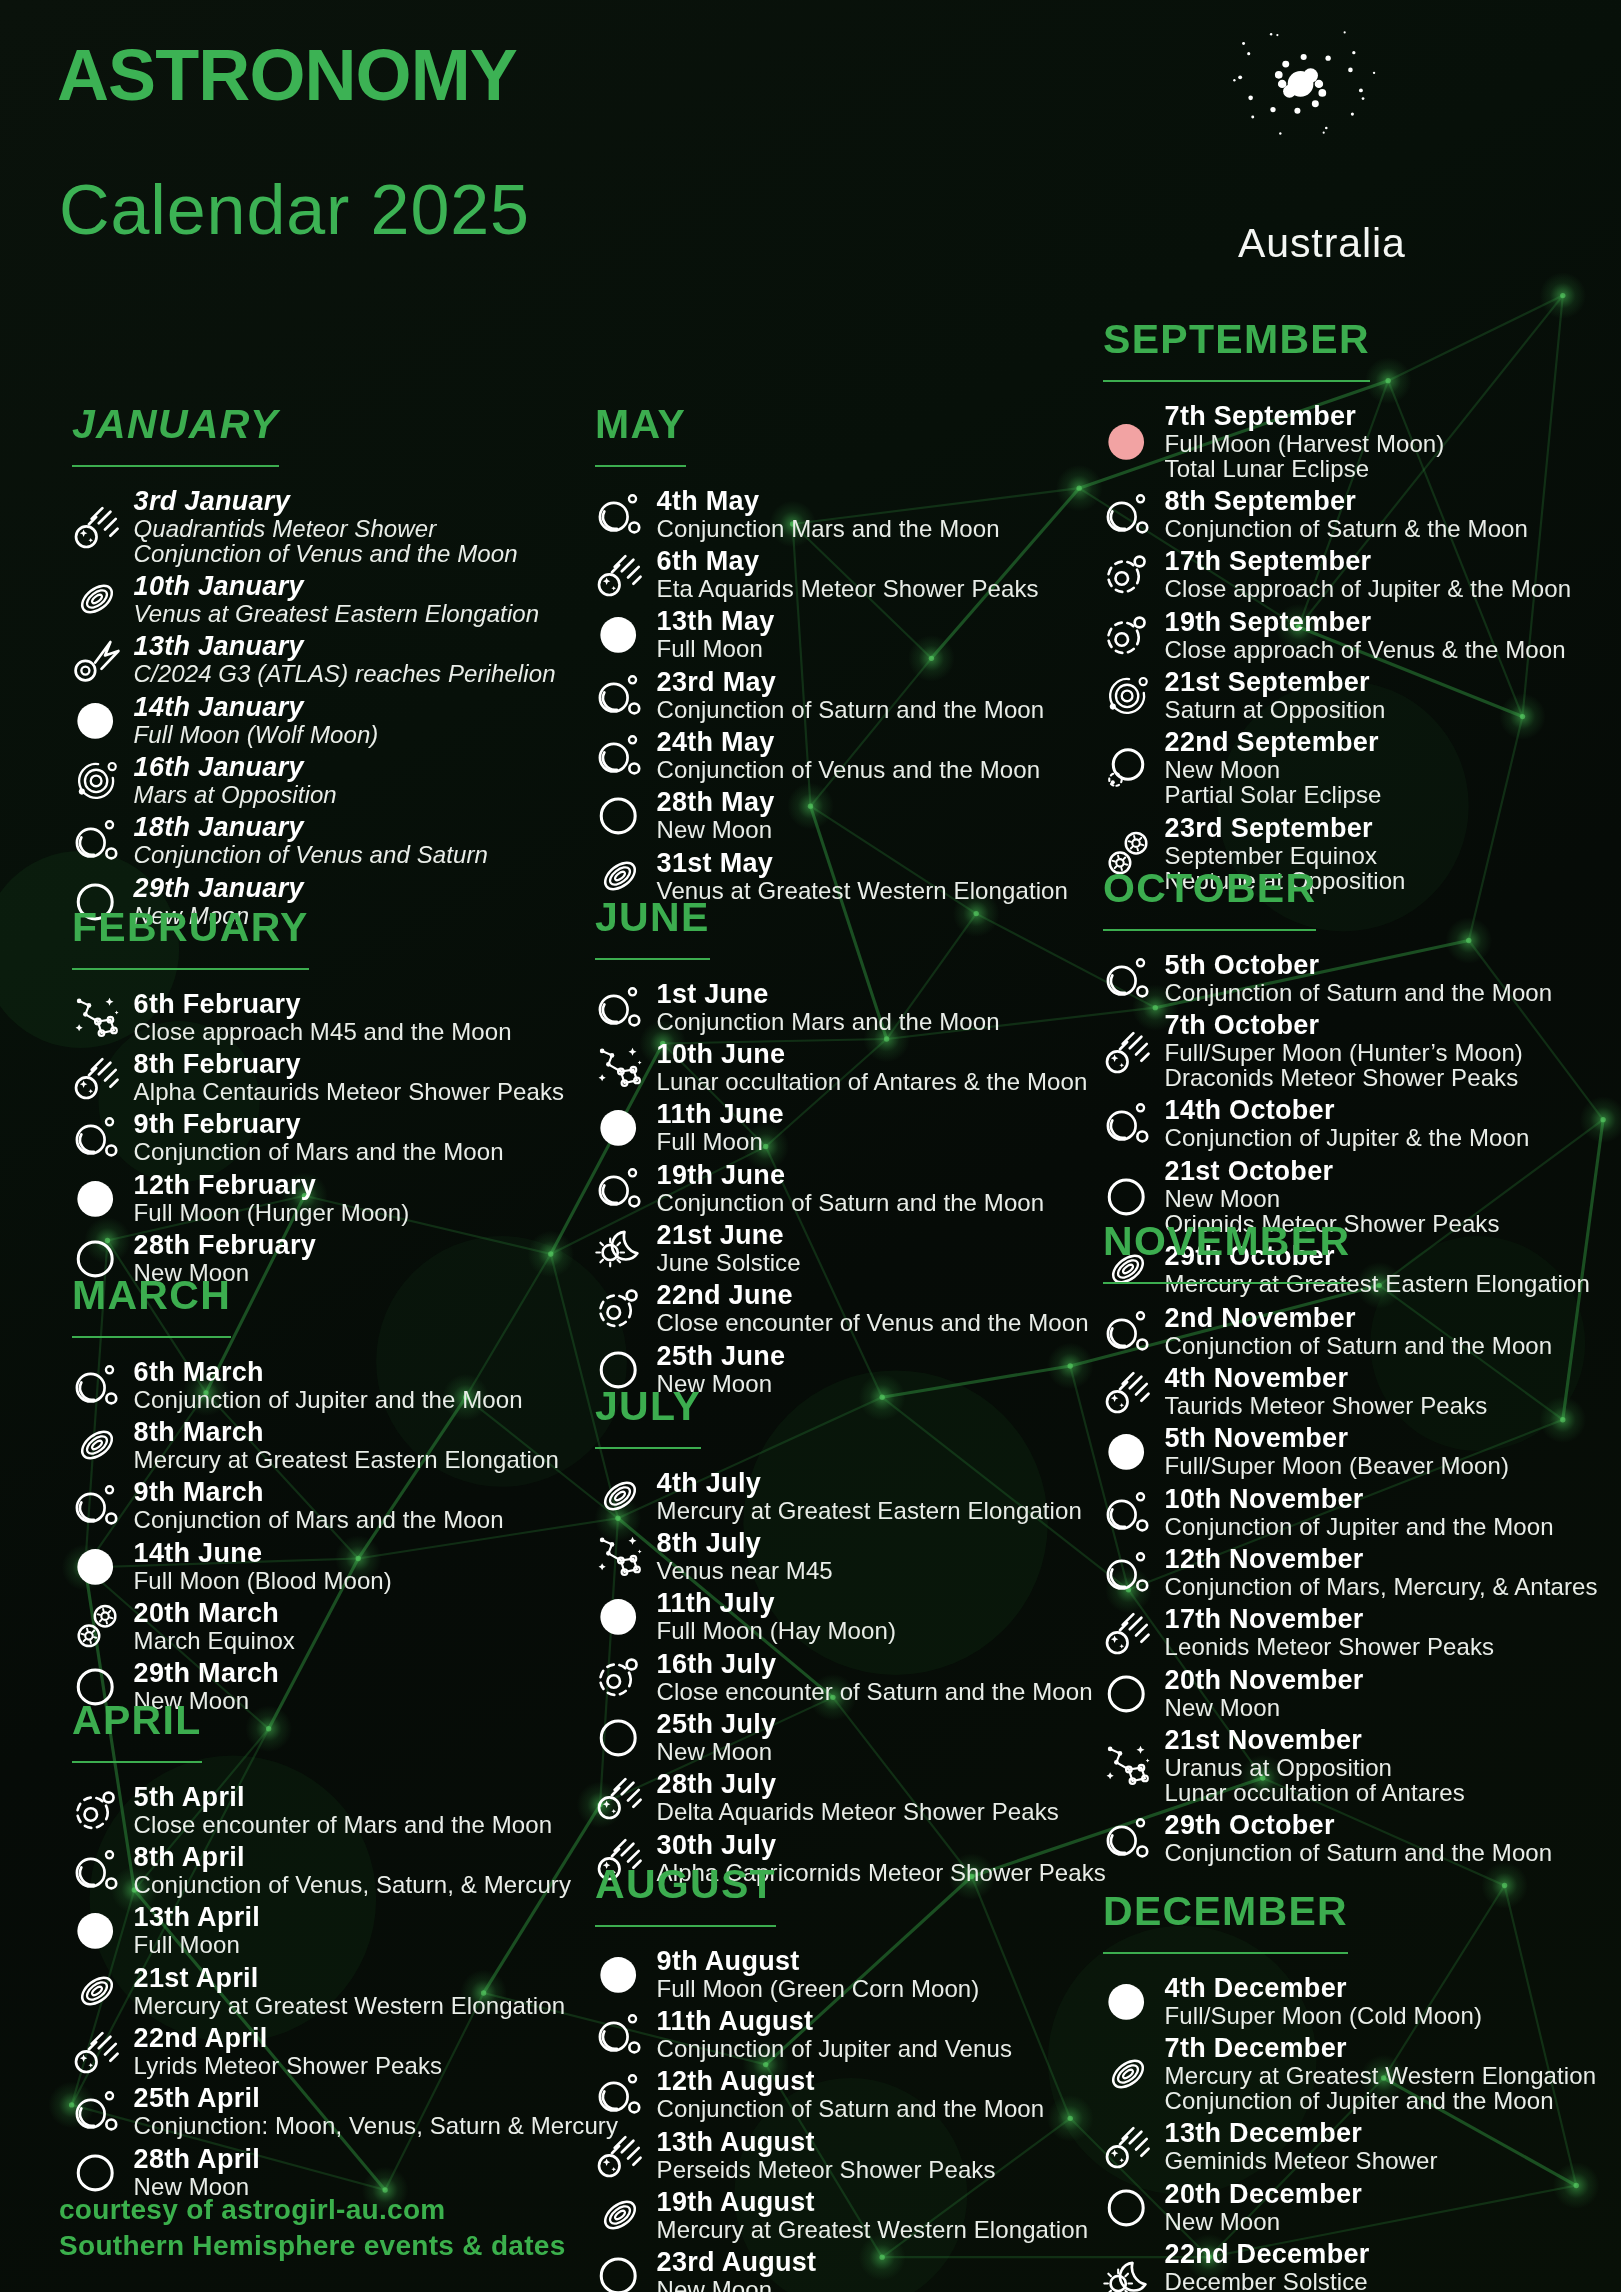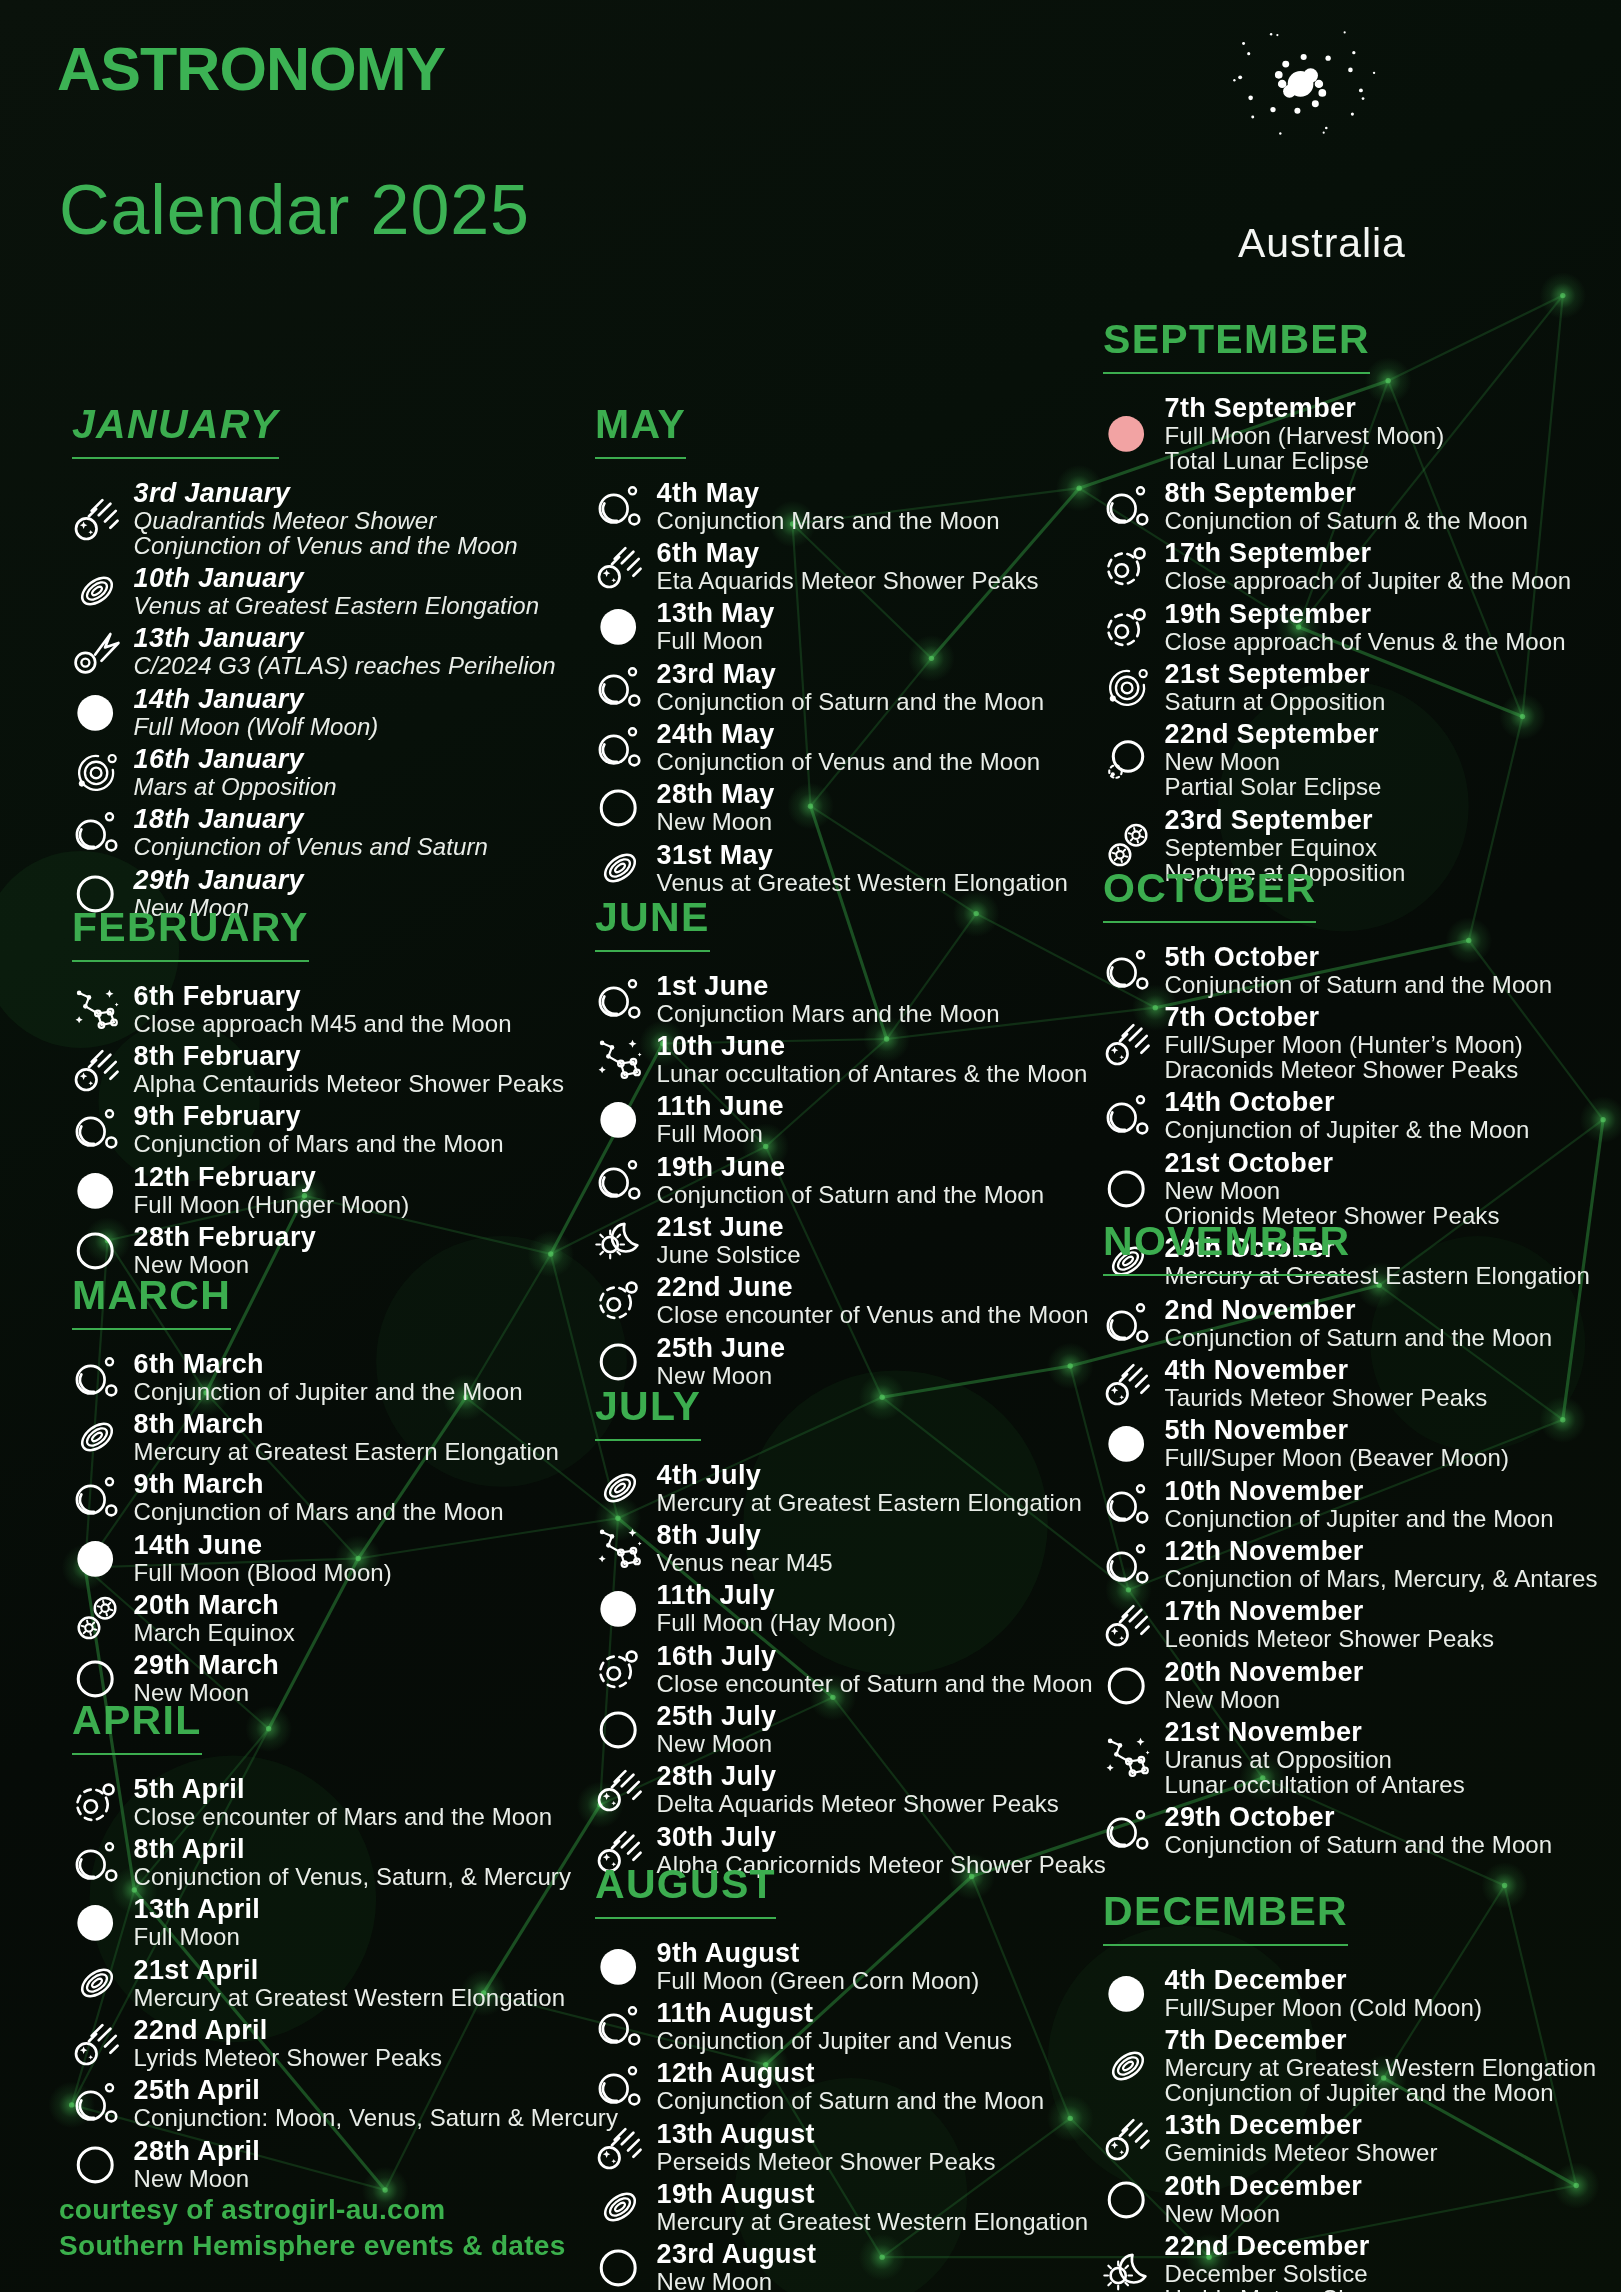--- a/index.html
+++ b/index.html
@@ -2,36 +2,36 @@
 <html style="font-size:14.3px"><head>
 <meta charset="utf-8">
 <style>
   html,body{margin:0;padding:0;background:#050905;}
   .page{position:relative;width:1621px;height:2293px;overflow:hidden;
         background:linear-gradient(150deg,#0a120b 0%,#071009 30%,#060b07 55%,#081007 100%);
         font-family:"Liberation Sans",sans-serif;}
   #mesh{position:absolute;left:0;top:0;width:1621px;height:2293px;z-index:0;}
   .content{position:absolute;left:0;top:0;width:1621px;height:2293px;z-index:1;}
 
-  .title{position:absolute;left:57px;top:39px;margin:0;font-size:61px;font-weight:800;
+  .title{position:absolute;left:57px;top:39px;margin:0;font-size:72px;font-weight:800;
          letter-spacing:-0.9px;color:#3CB254;line-height:1;}
   .subtitle{position:absolute;left:59px;top:172px;font-size:70px;font-weight:400;
          color:#3CB254;line-height:1.1;letter-spacing:0.9px;}
 
   .brand-name{position:absolute;left:1050px;top:134px;font-size:63px;font-weight:800;
          color:#F4F6F3;letter-spacing:-1.8px;line-height:1;white-space:nowrap;}
   .brand-name sup{font-size:23px;position:relative;top:-27px;margin-left:4.5px;font-weight:400;}
   .brand-region{position:absolute;left:1238px;top:220px;font-size:41px;font-weight:400;
          color:#F4F6F3;letter-spacing:0.9px;}
   #galaxy-slot{position:absolute;left:1216px;top:25px;width:170px;height:115px;}
 
   .month{position:absolute;width:515px;}
   .month-title{margin:0 0 19.7px 0;display:inline-block;font-size:41px;font-weight:800;
          color:#3CAD4F;letter-spacing:1.3px;border-bottom:2.7px solid #3CAD4F;
-         padding-bottom:11px;line-height:1.05;}
+         padding-bottom:19px;line-height:1.05;}
   .event{display:flex;align-items:center;gap:11.6px;margin-bottom:6.3px;}
   .evt-icon{flex:0 0 50px;width:50px;height:50px;}
   .event-date{font-size:27px;line-height:29px;font-weight:800;color:#FFFFFF;letter-spacing:0.3px;white-space:nowrap;}
   .event-desc{font-size:24px;line-height:25px;color:#E9EDE8;white-space:nowrap;letter-spacing:0.1px;}
 
   .footer{position:absolute;left:59px;top:2192px;font-size:28px;font-weight:700;
          color:#3BB04C;line-height:36px;letter-spacing:0.3px;}
 </style>
 </head>
 <body>

